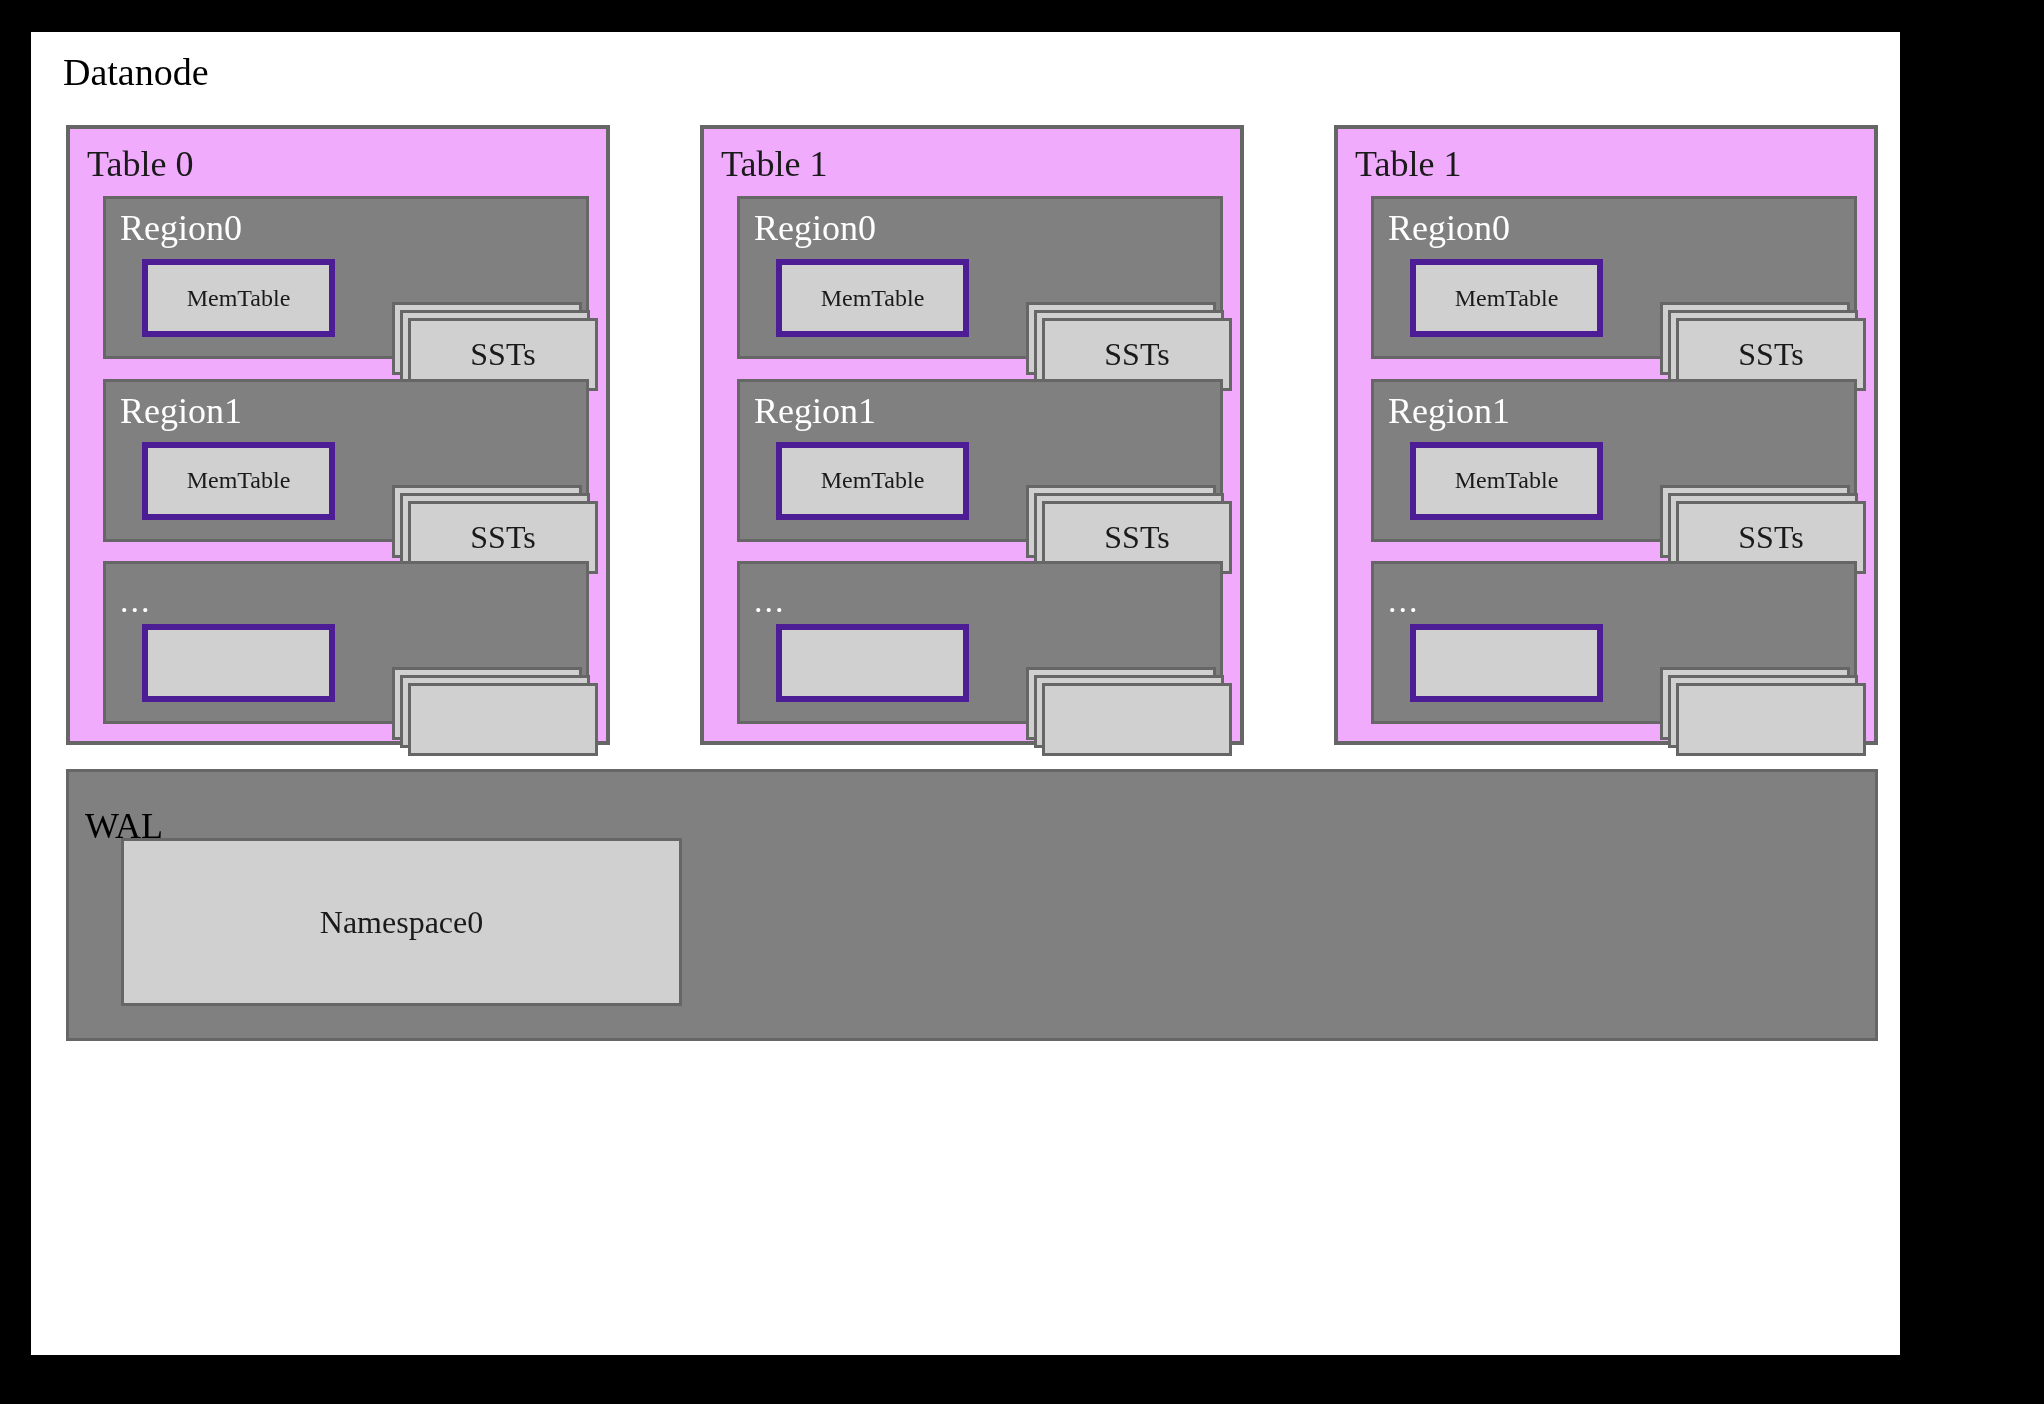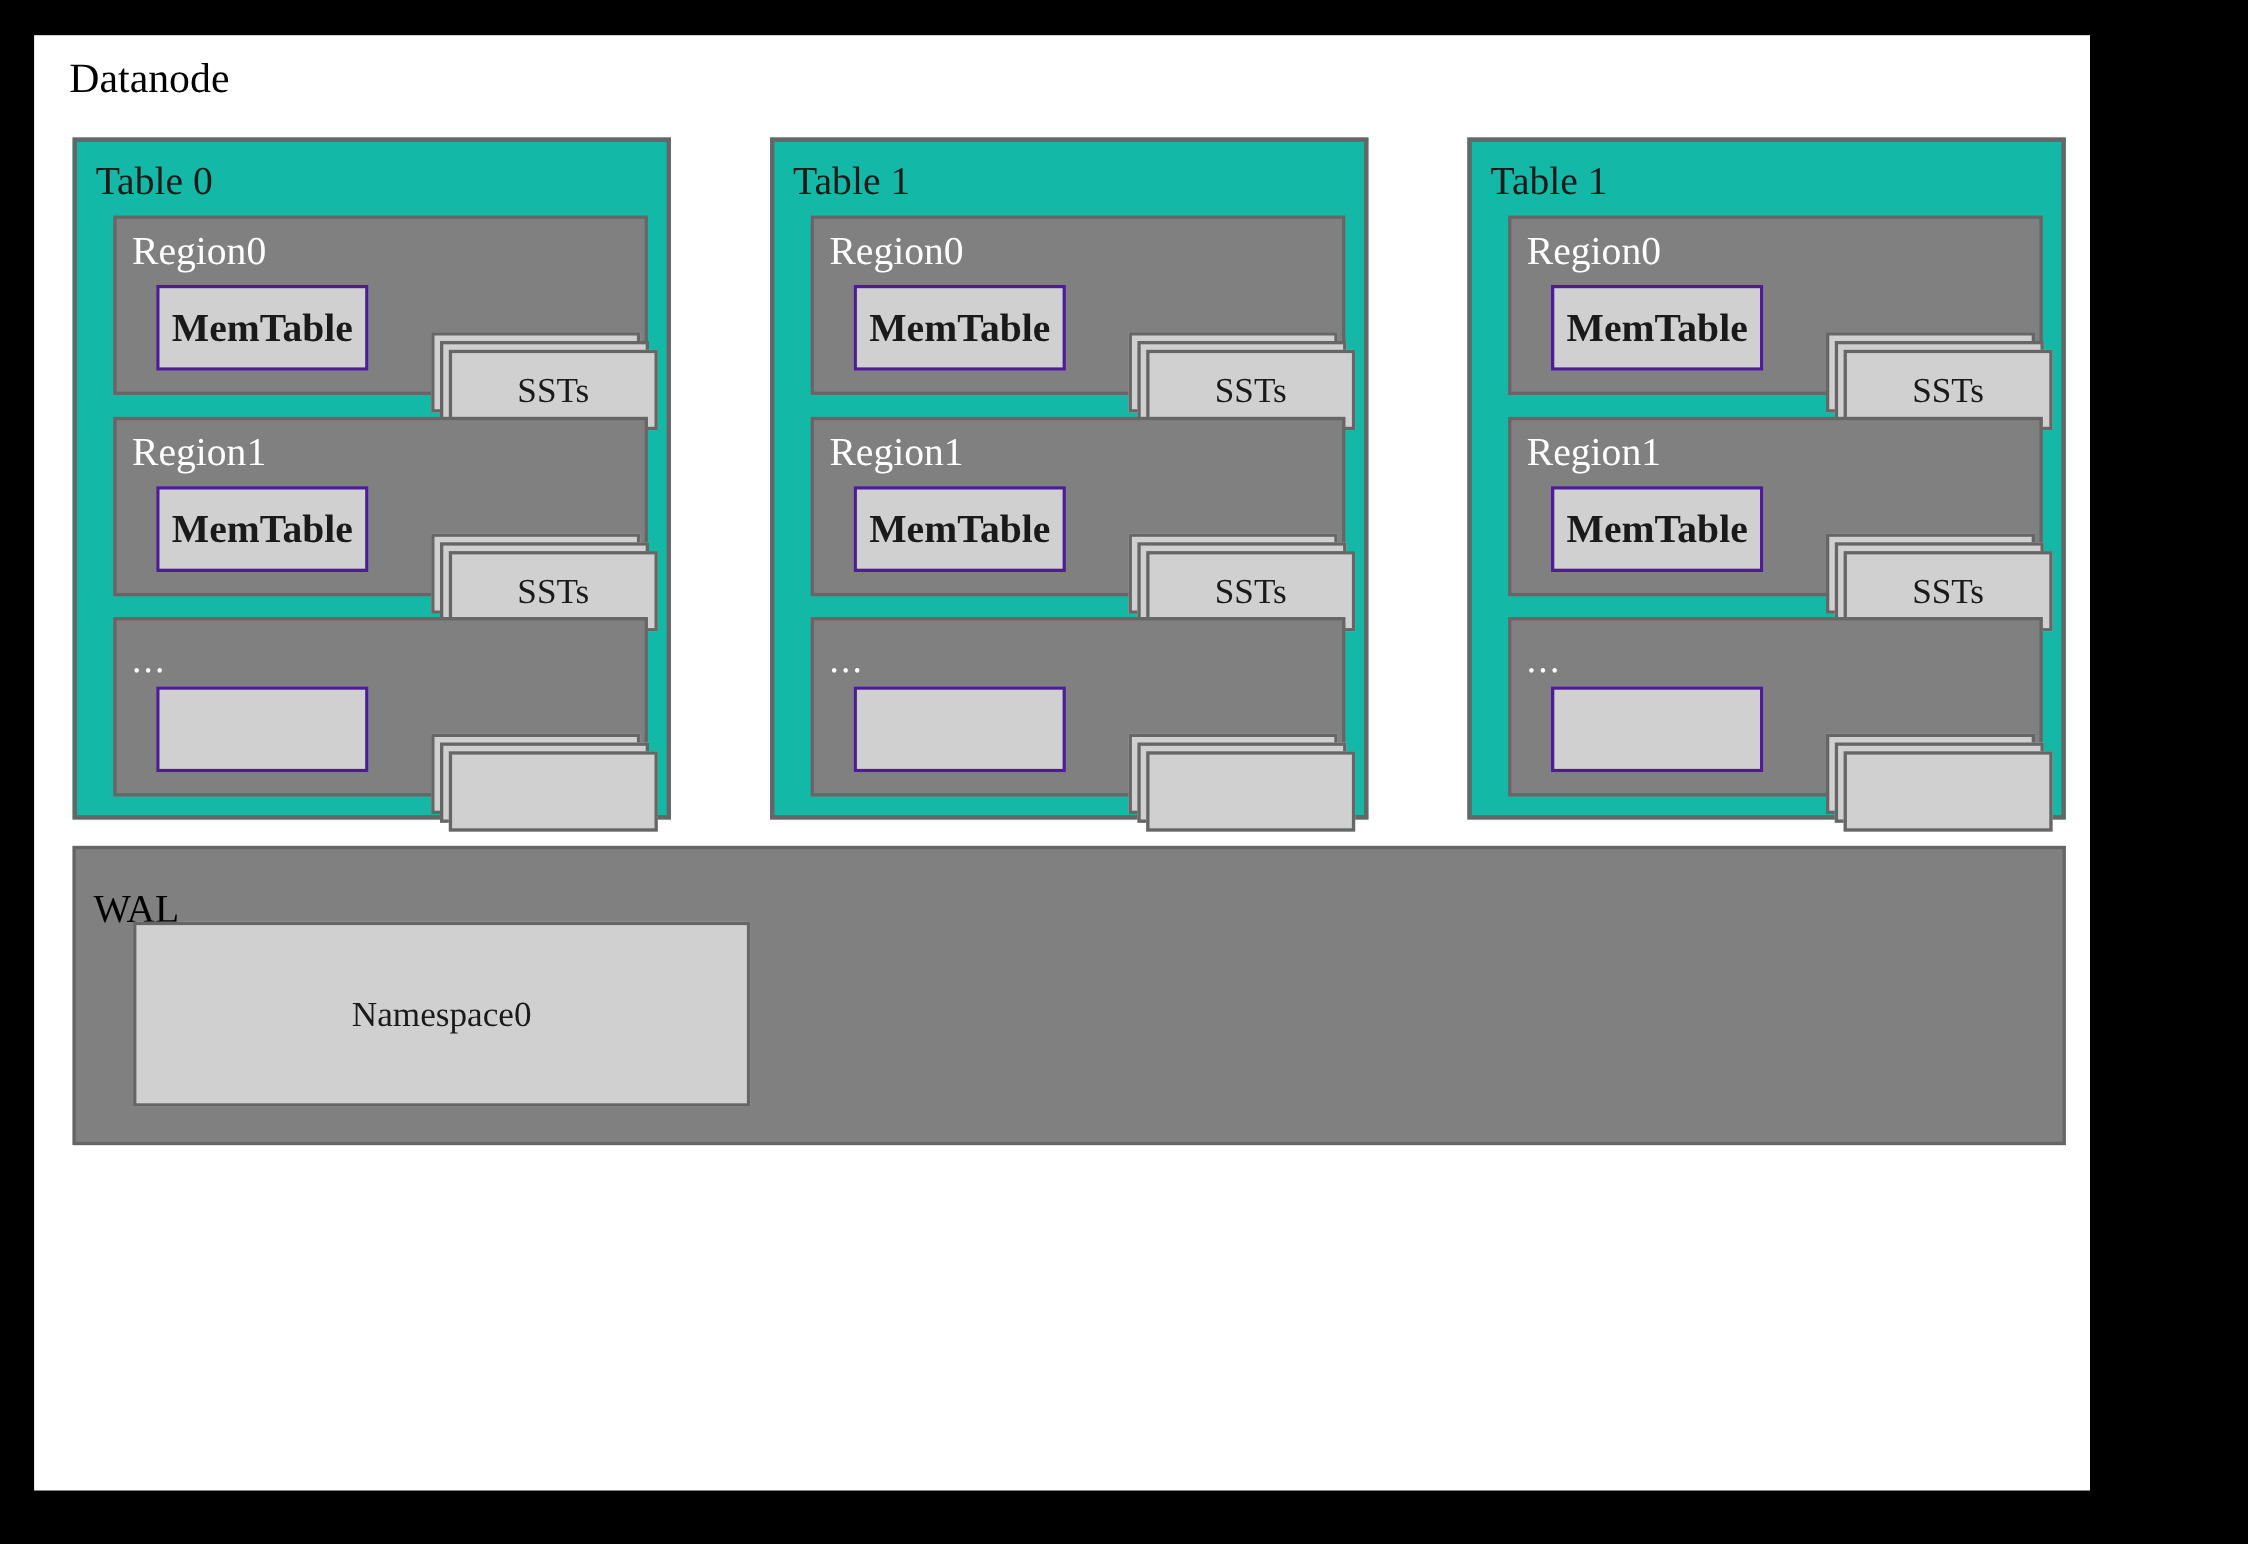--- a/index.html
+++ b/index.html
@@ -43,21 +43,21 @@
     top: 93px;
     width: 1812px;
     height: 620px;
     display: flex;
     justify-content: space-between;
   }
 
   .table-panel {
     width: 544px;
     height: 620px;
-    background: #14b8a6;
+    background: #f0abfc;
     border: 4px solid #666666;
     box-sizing: border-box;
     position: relative;
   }
 
   .table-title {
     position: absolute;
     left: 17px;
     top: 14px;
     font-size: 36px;
@@ -112,29 +112,28 @@
   }
 
   
   .memtable {
     position: absolute;
     left: 0;
     top: 0;
     width: 193px;
     height: 78px;
     background: #d0d0d0;
-    border: 3px solid #4c1d95;
+    border: 6px solid #4c1d95;
     box-sizing: border-box;
     display: flex;
     align-items: center;
     justify-content: center;
-    font-size: 36px;
+    font-size: 24px;
     color: #1a1a1a;
     white-space: nowrap;
-    font-weight: bold;
   }
 
   
   .ssts-stack {
     position: absolute;
     left: 250px;
     top: 15px;
     width: 205px;
     height: 88px;
     margin-top: 28px;

